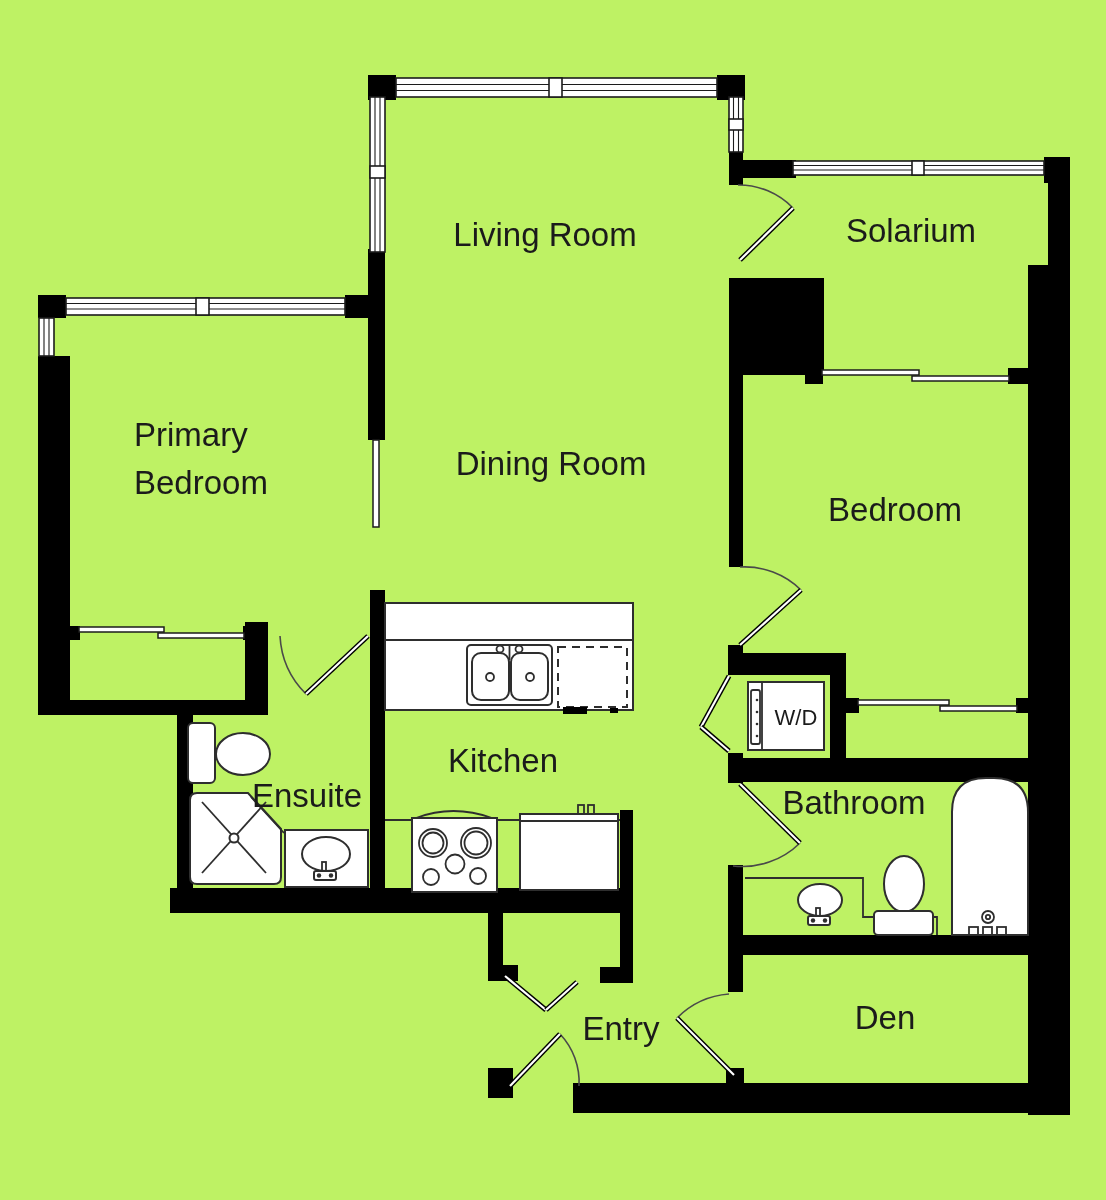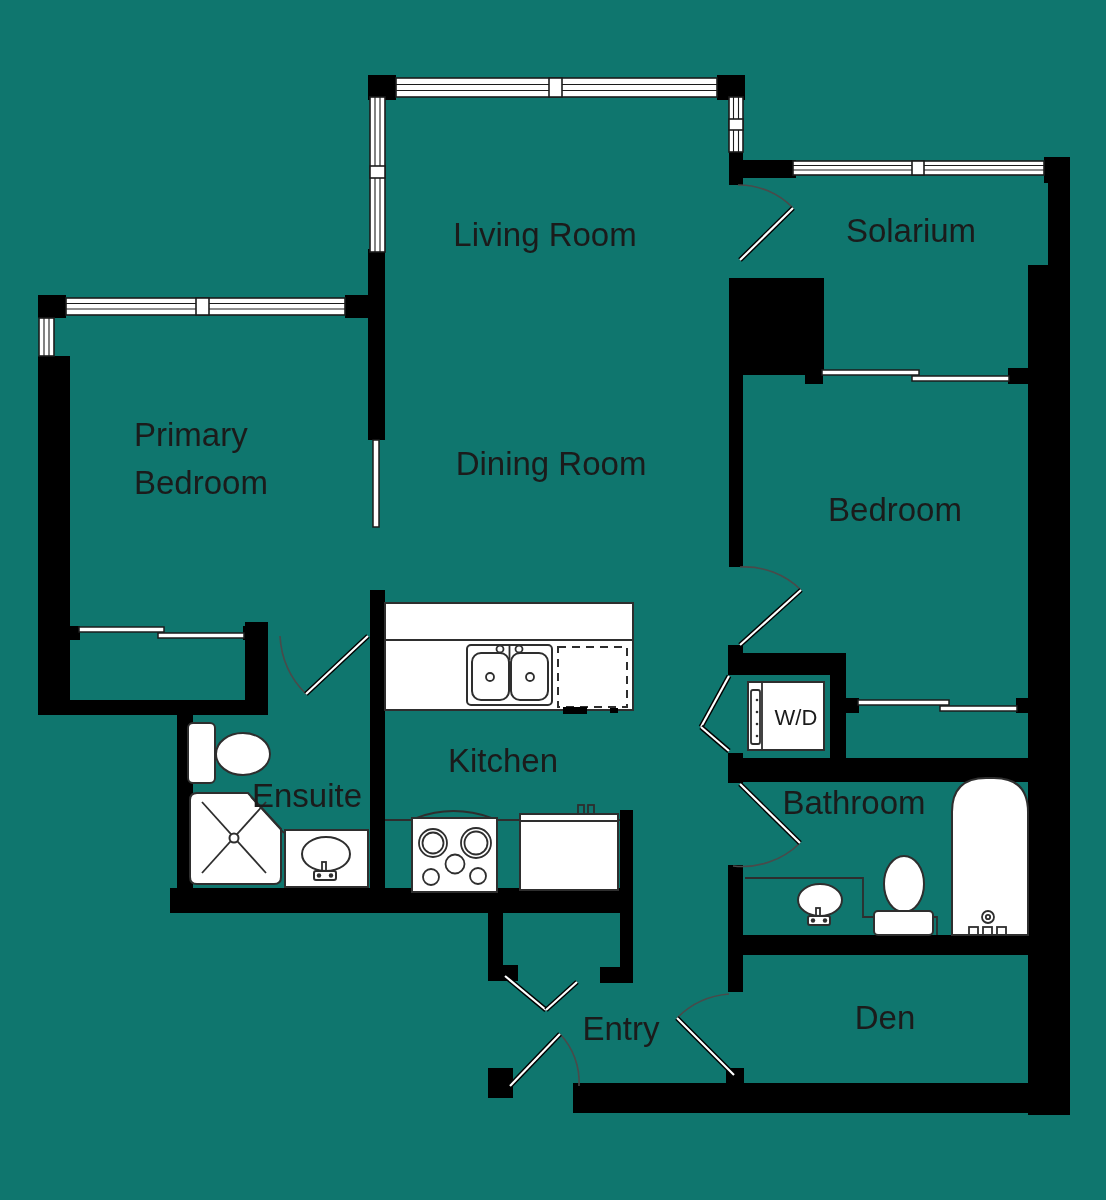--- a/index.html
+++ b/index.html
@@ -1,17 +1,17 @@
 <!DOCTYPE html>
 <html><head>
 <meta charset="utf-8">
 <style>
   html,body{margin:0;padding:0;background:#ffffff;}
   body{font-family:"Liberation Sans",sans-serif;}
-  .plan-wrap{width:1106px;height:1200px;background:#0f766e;position:relative;}
+  .plan-wrap{width:1106px;height:1200px;background:#bef264;position:relative;}
   svg{display:block;}
   .wall{fill:#000000;stroke:none;}
   .win{fill:#ffffff;stroke:#1c1c1c;stroke-width:1.6;}
   .winline{stroke:#1c1c1c;stroke-width:1.1;fill:none;}
   .mull{fill:#ffffff;stroke:#1c1c1c;stroke-width:1.6;}
   .fix{fill:#ffffff;stroke:#2e2e2e;stroke-width:2;}
   .fixthin{fill:none;stroke:#2e2e2e;stroke-width:1.8;}
   .dash{fill:none;stroke:#2e2e2e;stroke-width:2;stroke-dasharray:8 6;}
   .arc{fill:none;stroke:#4a4a4a;stroke-width:1.6;}
   .leaf{stroke:#000000;stroke-width:5;fill:none;}

